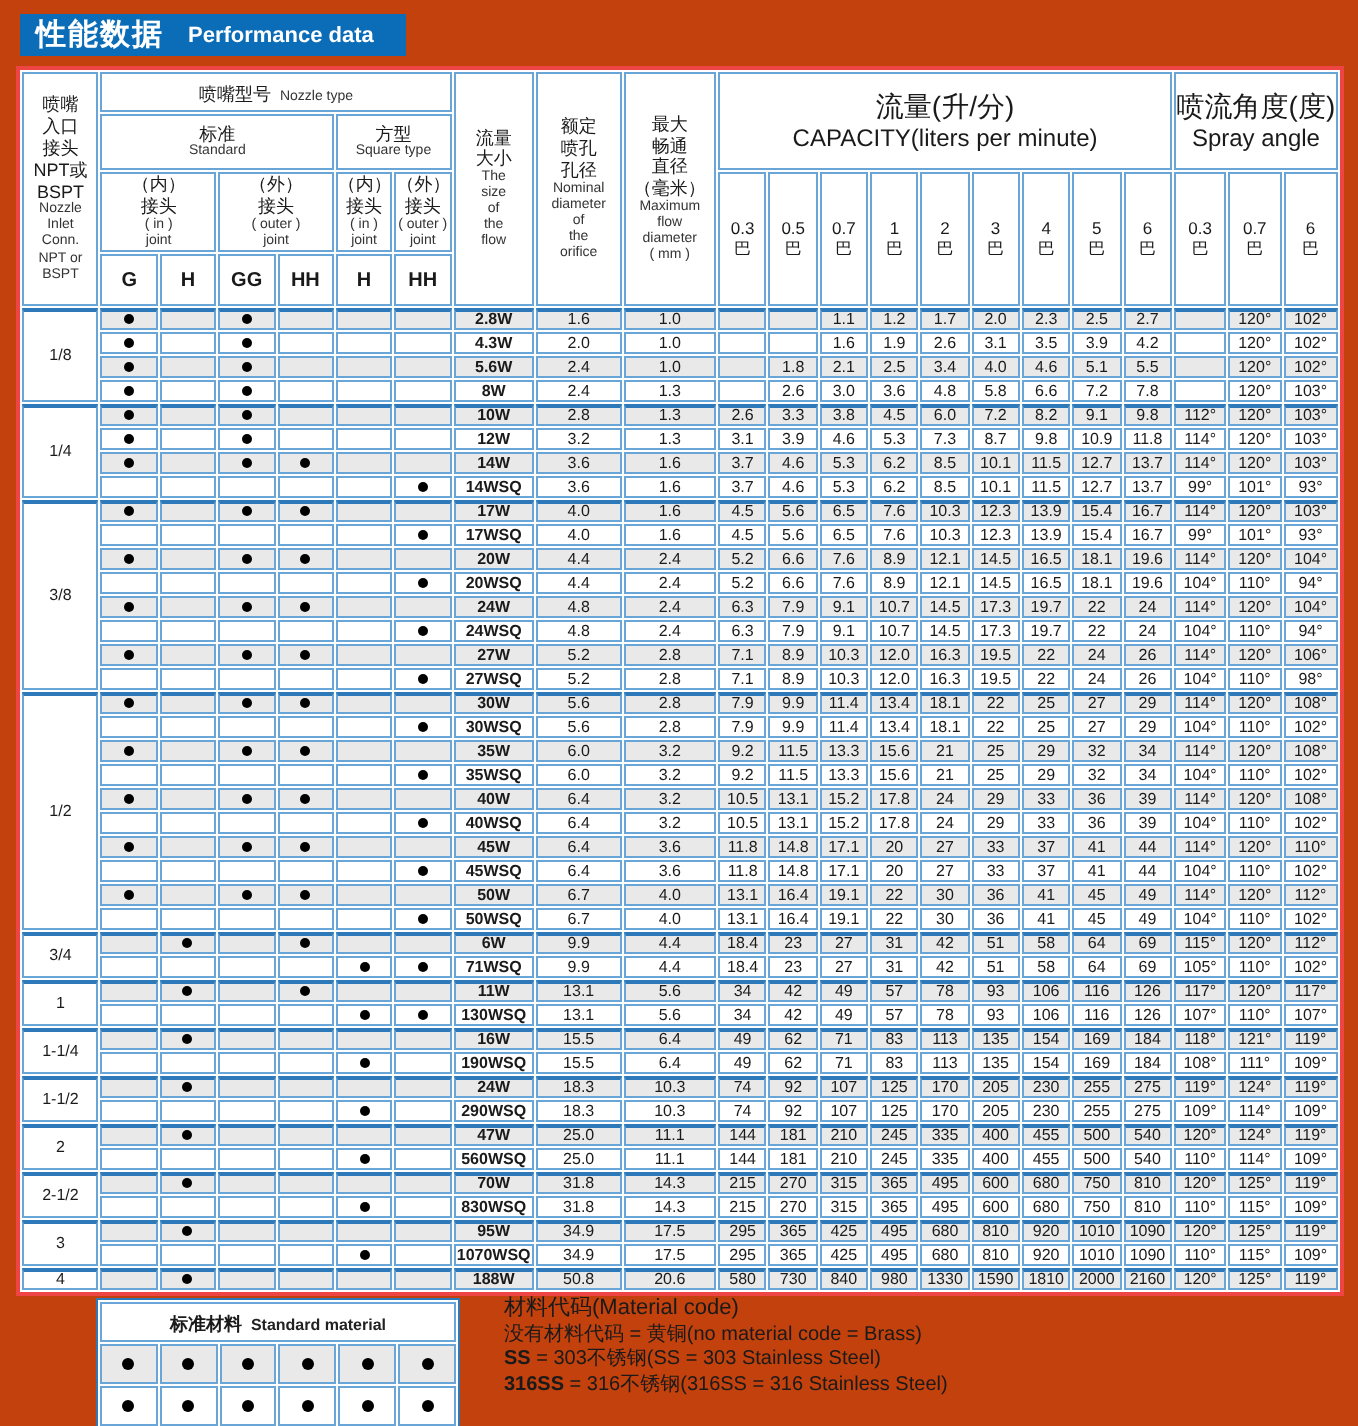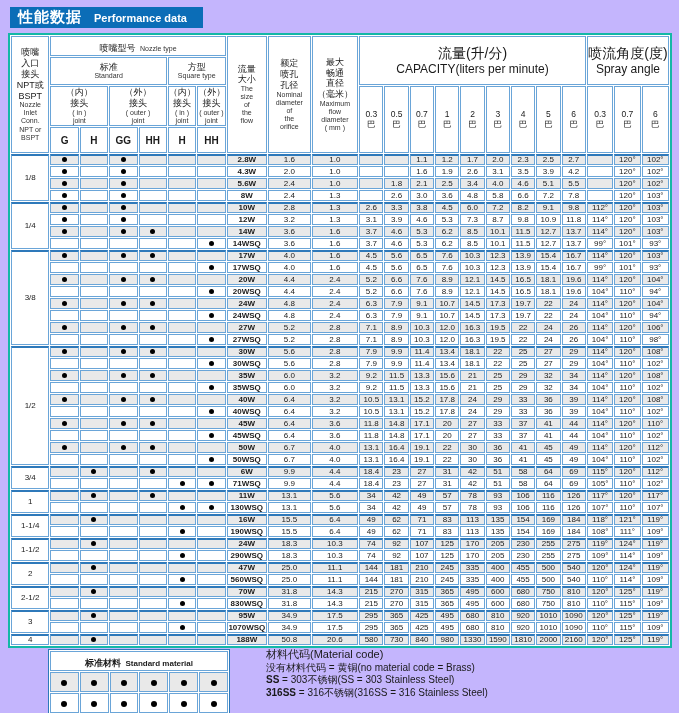--- a/index.html
+++ b/index.html
@@ -1,24 +1,24 @@
 <!DOCTYPE html>
 <html><head>
 <meta charset="utf-8">
 <style>
   html,body{margin:0;padding:0;background:#fff;}
   body{width:679px;height:713px;font-family:"Liberation Sans","DejaVu Sans",sans-serif;color:#1a1a1a;}
-  .page{position:relative;width:679px;height:713px;overflow:hidden;background:#c4b5fd;}
+  .page{position:relative;width:679px;height:713px;overflow:hidden;background:#c2410c;}
   .title-bar{position:absolute;left:10px;top:7px;height:21px;background:#0b6db7;color:#fff;
     display:flex;align-items:center;gap:12px;padding:0 16px 0 8px;}
   .title-zh{font-size:15px;font-weight:bold;letter-spacing:1px;}
   .title-en{font-size:11px;font-weight:bold;}
 
   table.main{position:absolute;left:8px;top:33px;width:664px;table-layout:fixed;
-    border-collapse:separate;border-spacing:1px;background:#fff;border:2px solid #14b8a6;}
+    border-collapse:separate;border-spacing:1px;background:#fff;border:2px solid #ef4444;}
   table.main th,table.main td{box-sizing:border-box;border:1px solid #6aa5d8;padding:0;
     text-align:center;vertical-align:middle;overflow:hidden;background:#fff;}
   .hr1 th{height:20px;} .hr2 th{height:28px;} .hr3 th{height:40px;} .hr4 th{height:26px;}
   th{font-weight:normal;}
   .zh{font-size:9px;line-height:1.2;display:block;}
   .en{font-size:7px;color:#333;line-height:1.15;display:block;}
   .zh-big{font-size:14px;display:block;line-height:1.25;}
   .en-big{font-size:12px;display:block;line-height:1.2;}
   .pre{white-space:pre-line;}
   .p-cell{vertical-align:bottom;padding-bottom:2px;font-size:8.5px;line-height:1.15;}
@@ -33,21 +33,21 @@
   table.materials{position:absolute;left:48px;top:649px;width:182px;table-layout:fixed;
     border-collapse:separate;border-spacing:1px;border:1px solid #2e79ba;background:#fff;}
   table.materials th,table.materials td{box-sizing:border-box;border:1px solid #6aa5d8;padding:0;
     text-align:center;vertical-align:middle;background:#fff;}
   table.materials th.mat-head{height:12px;font-weight:bold;white-space:nowrap;}
   .mat-zh{font-size:9px;} .mat-en{font-size:8px;color:#222;}
   table.materials tbody td{height:9px;}
   table.materials tbody tr.shade td{background:#e9e9e9;}
   .dot-lg{display:inline-block;width:6px;height:6px;border-radius:50%;background:#000;vertical-align:middle;}
 
-  .legend{position:absolute;left:266px;top:648px;font-size:10px;line-height:12.5px;white-space:nowrap;}
+  .legend{position:absolute;left:252px;top:648px;font-size:10px;line-height:12.5px;white-space:nowrap;}
   .legend-title{font-size:11px;margin-bottom:1px;}
   .legend-line b{font-weight:bold;}
 </style>
 </head>
 <body>
 
 <div class="page">
 
   <div class="title-bar">
     <span class="title-zh">性能数据</span>

